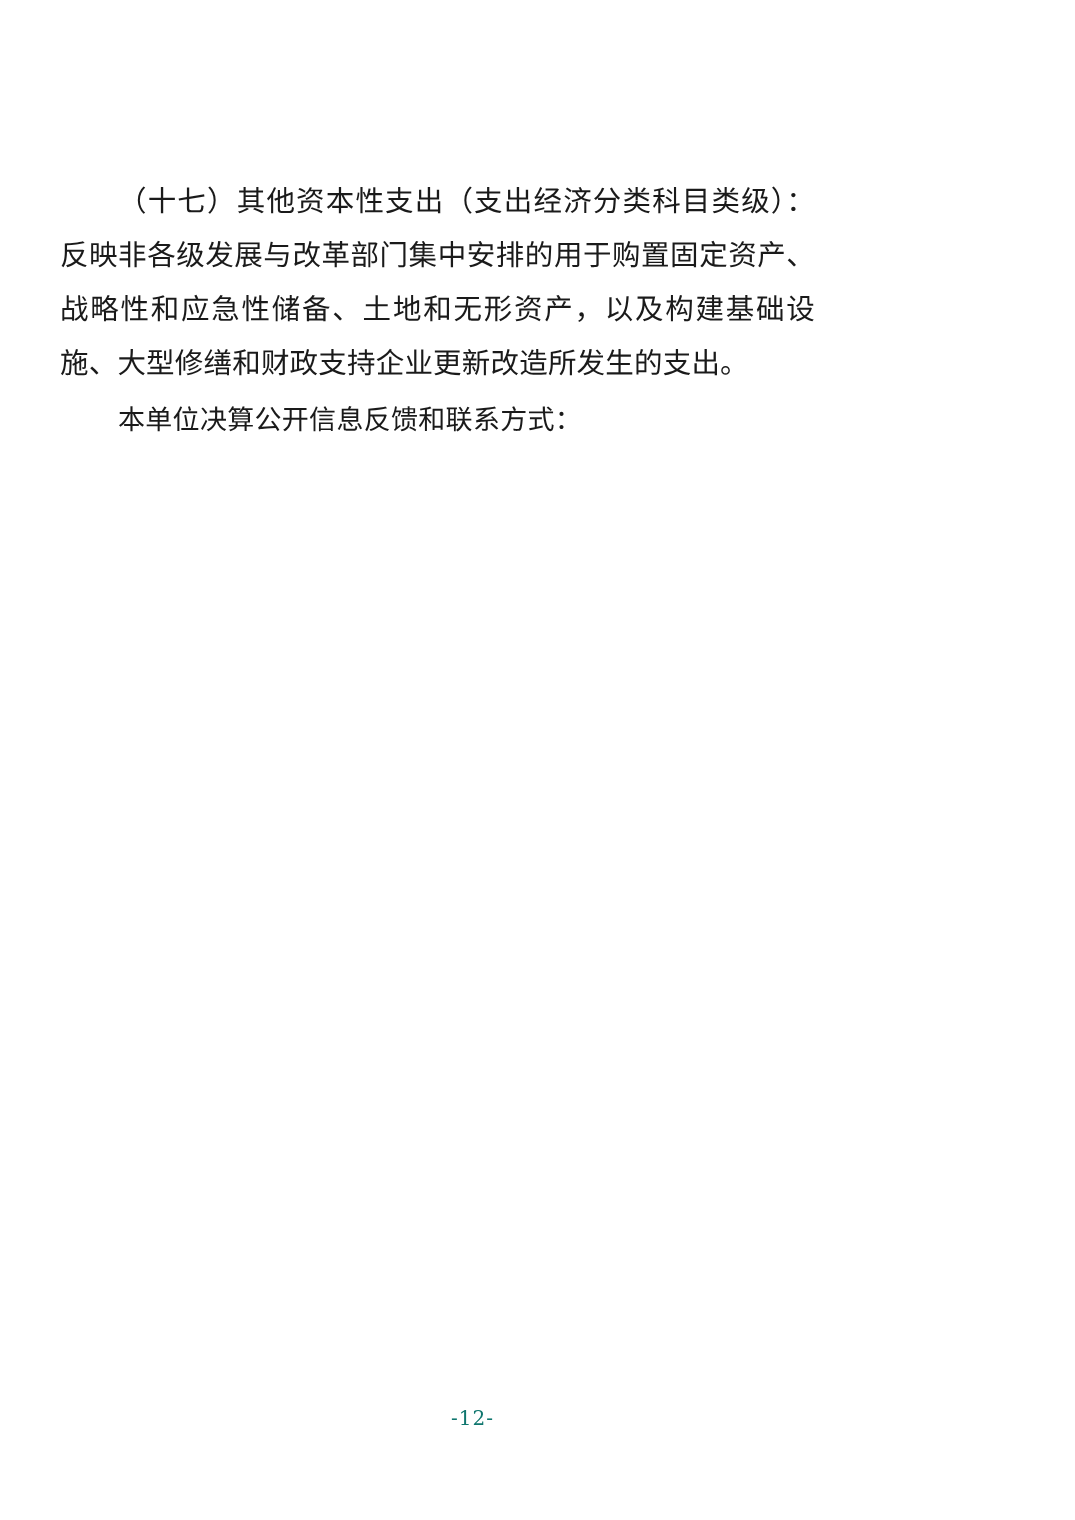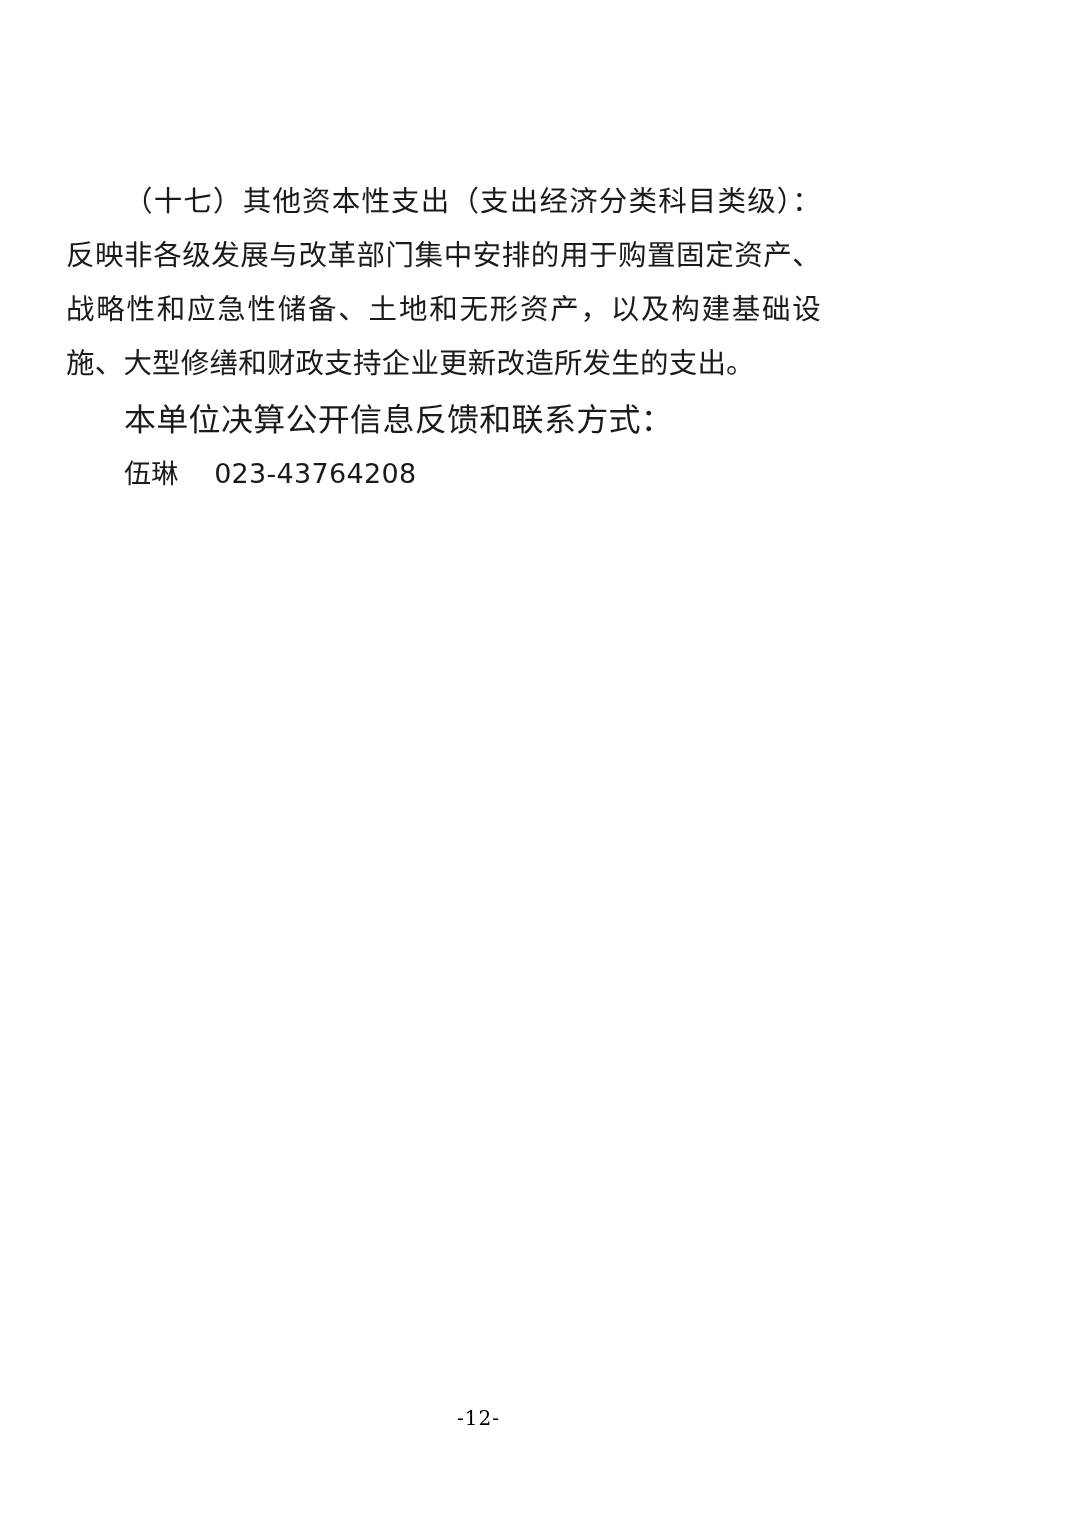--- a/index.html
+++ b/index.html
@@ -10,21 +10,21 @@
   body {
     width: 1075px;
     height: 1520px;
     position: relative;
     font-family: "DejaVu Serif", "Liberation Serif", serif;
     color: #1a1a1a;
     overflow: hidden;
   }
   .page {
     position: absolute;
-    left: 8px;
+    left: 2px;
     top: 0;
     width: 941px;
     height: 1520px;
     box-sizing: border-box;
     padding: 175px 128px 0 58px;
   }
   .body-para {
     font-family: "DejaVu Serif", "Liberation Serif", serif;
     font-size: 28.5px;
     line-height: 54px;
@@ -38,21 +38,21 @@
     font-family: "DejaVu Sans", "Liberation Sans", sans-serif;
     font-size: 28px;
     font-weight: bold;
     line-height: 54px;
     text-indent: 58px;
     margin: 6px 0 0 0;
     letter-spacing: 0.5px;
   }
   .plain-para {
     font-family: Liberation Sans, sans-serif;
-    font-size: 32px;
+    font-size: 27px;
     line-height: 54px;
     text-indent: 58px;
     margin: 0;
     letter-spacing: 0.3px;
   }
   .contact-line {
     font-family: "DejaVu Sans", "Liberation Sans", sans-serif;
     font-size: 27px;
     line-height: 54px;
     text-indent: 58px;
@@ -61,31 +61,30 @@
     white-space: pre;
   }
   .page-number {
     position: absolute;
     left: 0;
     right: 0;
     bottom: 90px;
     text-align: center;
     font-family: "DejaVu Serif", "Liberation Serif", serif;
     font-size: 20px;
-    color: #000000;
+    color: #0f766e;
     letter-spacing: 1px;
   }
 </style>
 </head>
 <body>
 
 <div class="page">
 
   <p class="body-para">（十七）其他资本性支出（支出经济分类科目类级）：反映非各级发展与改革部门集中安排的用于购置固定资产、战略性和应急性储备、土地和无形资产，以及构建基础设施、大型修缮和财政支持企业更新改造所发生的支出。</p>
 
 
   <p class="plain-para">本单位决算公开信息反馈和联系方式：</p>
 
-  <p class="contact-line">伍琳    023-43764208</p>
 
   <div class="page-number">-12-</div>
 
 </div>
 
 </body></html>

